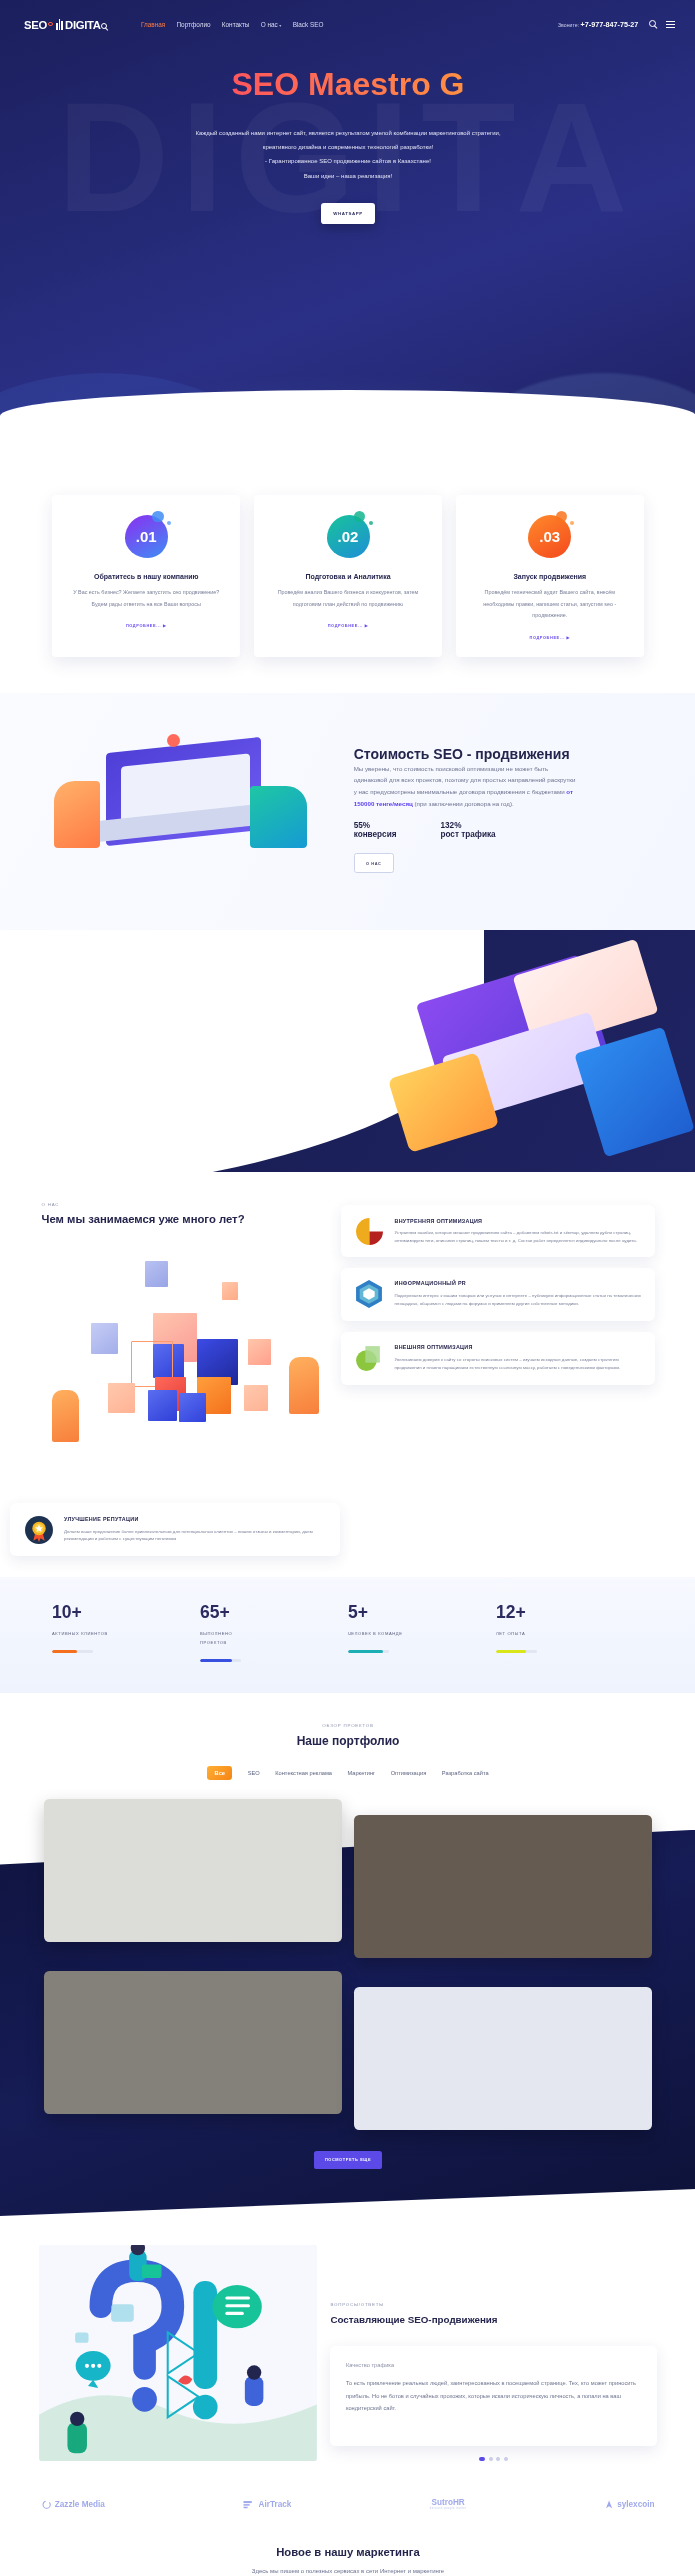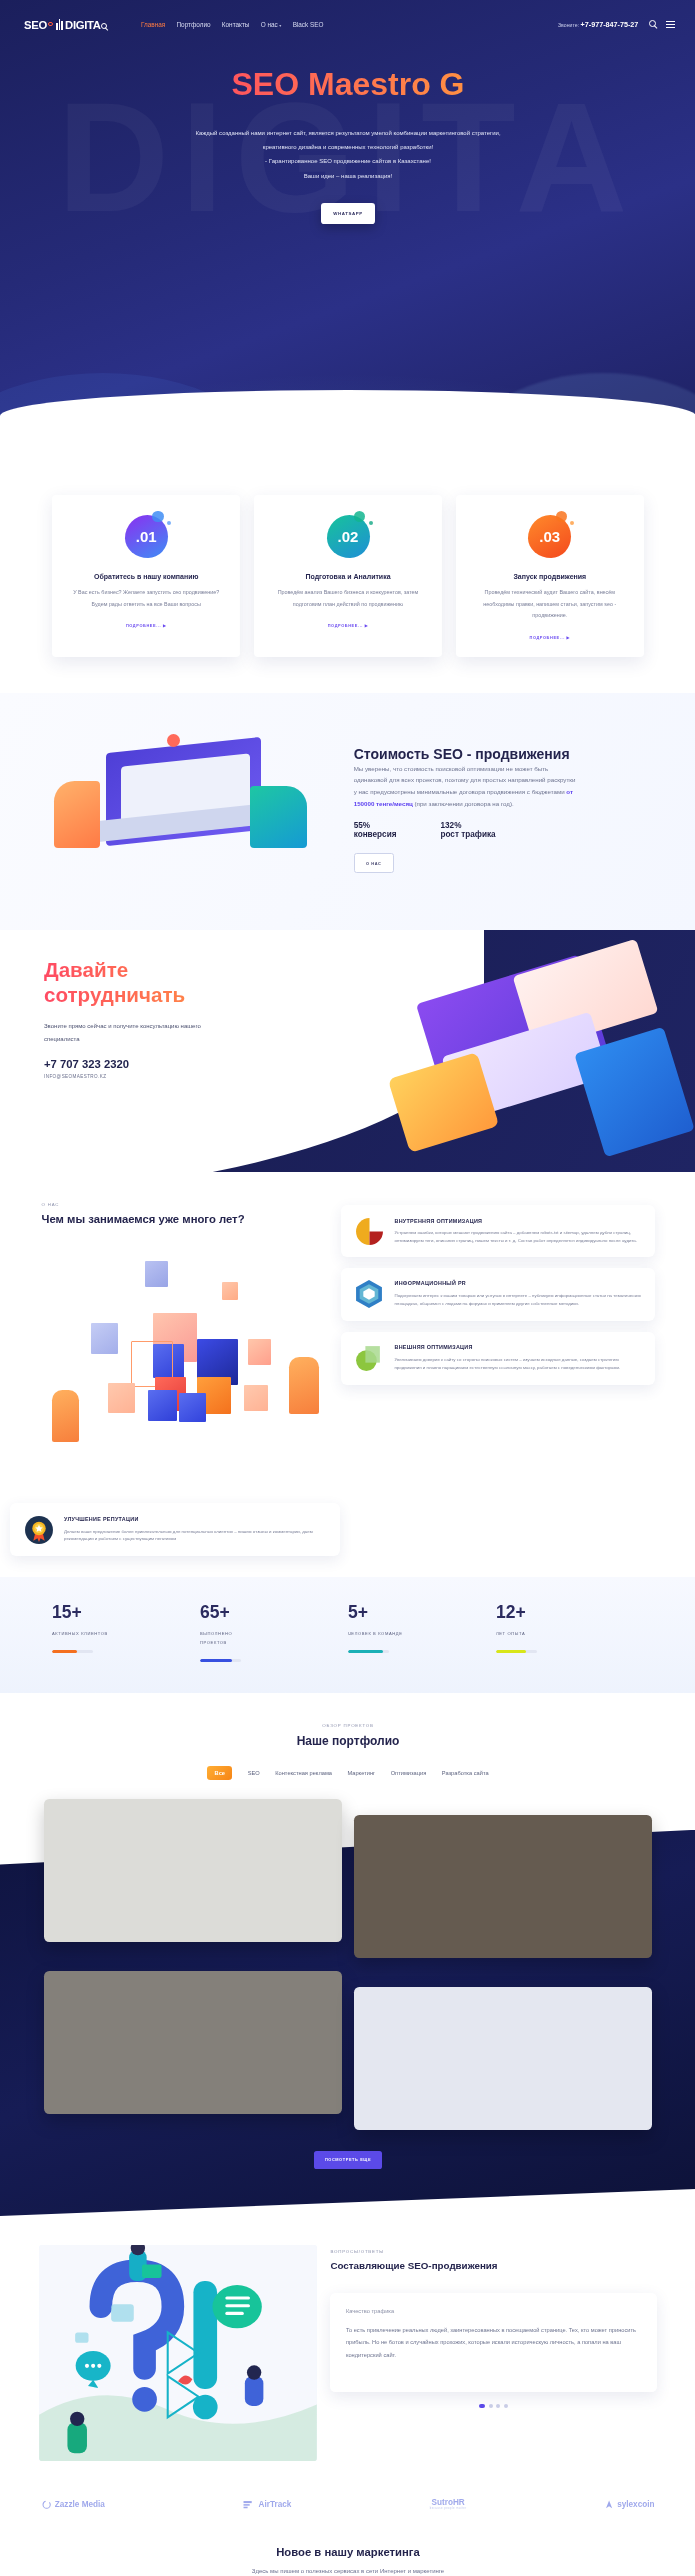--- a/index.html
+++ b/index.html
@@ -121,21 +121,21 @@
   .pf-grid-wrap{position:relative;margin-top:18.5px;padding-bottom:47px}
   .pf-dark{position:absolute;left:0;right:0;top:31px;bottom:0;background:linear-gradient(160deg,#0f1440,#161c55 45%,#0d1238);clip-path:polygon(0 9%,100% 0,100% 93%,0 100%)}
   .pf-grid{position:relative;z-index:3;width:608px;margin:0 auto;display:grid;grid-template-columns:1fr 1fr;gap:12.4px}
   .pf-item{height:143px;border-radius:5.2px;box-shadow:0 7.2px 18.5px rgba(0,0,0,.22)}
   .pf-item:nth-child(2){margin-top:16.5px}
   .pf-item:nth-child(4){margin-top:16.5px}
   .pf-btn{position:relative;z-index:3;display:inline-block;margin-top:20.6px;background:#5b4ae8;color:#fff;font-size:3.9px;font-weight:bold;letter-spacing:0.6px;padding:6.7px 11.3px;border-radius:2.6px}
 
   
   .faq{background:#fff;padding:29px 0 24px}
-  .faq-inner{width:618px;margin:0 auto;display:flex;gap:13.4px;align-items:flex-start}
+  .faq-inner{width:618px;margin:0 auto;display:flex;gap:13.4px;align-items:flex-end}
   .faq-art{width:278px;height:216px;position:relative;overflow:hidden;border-radius:3.1px;background:linear-gradient(160deg,#f4f7fd,#eaf2fb)}
   .faq-right{flex:1;padding-top:4.1px}
   .faq-right h2{font-size:9.8px;font-weight:bold;color:#24244d;margin-top:4.1px}
   .faq-box{margin-top:21.6px;background:#fff;border-radius:5.2px;box-shadow:0 4.1px 14.4px rgba(40,50,120,.10);padding:15.5px 15.5px 31px}
   .faq-box h4{font-size:5.7px;color:#8c91a8;font-weight:normal;margin-bottom:9.3px}
   .faq-box p{font-size:5.7px;line-height:2.2;color:#6e7490}
   .faq-dots{display:flex;gap:3.6px;justify-content:center;margin-top:11.3px}
   .faq-dots i{width:4.1px;height:4.1px;border-radius:50%;background:#c9cde6;display:block}
   .faq-dots i.on{background:#5b4ae8;width:5.7px;border-radius:2.1px}
 
@@ -259,26 +259,20 @@
 </section>
 
 <section class="coop">
   <div class="whitemask"></div>
   <div class="coop-art">
     <div class="dash" style="left:62px;top:15.5px;width:170px;height:108px;background:linear-gradient(150deg,#8b4bf0,#5a3bd8);transform:rotate(-17deg)"></div>
     <div class="dash" style="left:155px;top:-5.2px;width:129px;height:77px;background:linear-gradient(150deg,#fff1ef,#ffd9d2);transform:rotate(-17deg)"></div>
     <div class="dash" style="left:82px;top:72px;width:155px;height:67px;background:linear-gradient(150deg,#efe6ff,#dcd0ff);transform:rotate(-17deg)"></div>
     <div class="dash" style="left:222px;top:77px;width:93px;height:108px;background:linear-gradient(150deg,#2e8cf0,#1f5fd0);transform:rotate(-17deg)"></div>
     <div class="dash" style="left:31px;top:103px;width:93px;height:77px;background:linear-gradient(150deg,#ffd15c,#ff9a3c);transform:rotate(-17deg);border-radius:7.2px"></div>
-  </div>
-  <div class="coop-inner">
-    <h2>Давайте сотрудничать</h2>
-    <p>Звоните прямо сейчас и получите консультацию нашего специалиста</p>
-    <div class="tel">+7 707 323 2320</div>
-    <div class="mail">INFO@SEOMAESTRO.KZ</div>
   </div>
 </section>
 
 <section class="about">
   <div class="about-inner">
     <div class="about-left">
       <div class="eyebrow">О НАС</div>
       <h2>Чем мы занимаемся уже много лет?</h2>
       <div class="cubes">
         <div class="cube" style="left:103px;top:15.5px;width:23px;height:26px;background:linear-gradient(145deg,#b9c2f2,#98a4e6)"></div>
@@ -356,21 +350,21 @@
     <div class="svc-body">
       <h3>УЛУЧШЕНИЕ РЕПУТАЦИИ</h3>
       <p>Делаем ваше предложение более привлекательным для потенциальных клиентов – пишем отзывы и комментарии, даем рекомендации и работаем с существующим негативом</p>
     </div>
   </div>
 </section>
 
 <section class="stats">
   <div class="stats-inner">
     <div class="stat">
-      <div class="num">15+</div>
+      <div class="num">10+</div>
       <div class="lbl">АКТИВНЫХ КЛИЕНТОВ</div>
       <div class="bar">
           <i style="width:62%;background:#f4701f"></i>
         </div>
     </div>
     <div class="stat">
       <div class="num">65+</div>
       <div class="lbl">ВЫПОЛНЕНО ПРОЕКТОВ</div>
       <div class="bar">
           <i style="width:78%;background:#3750e0"></i>

